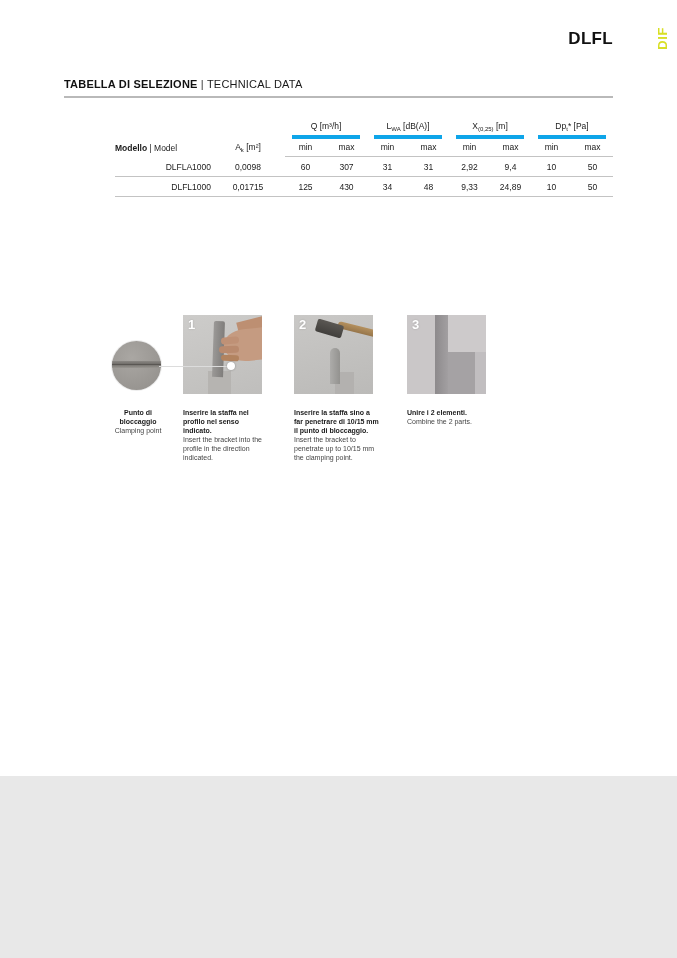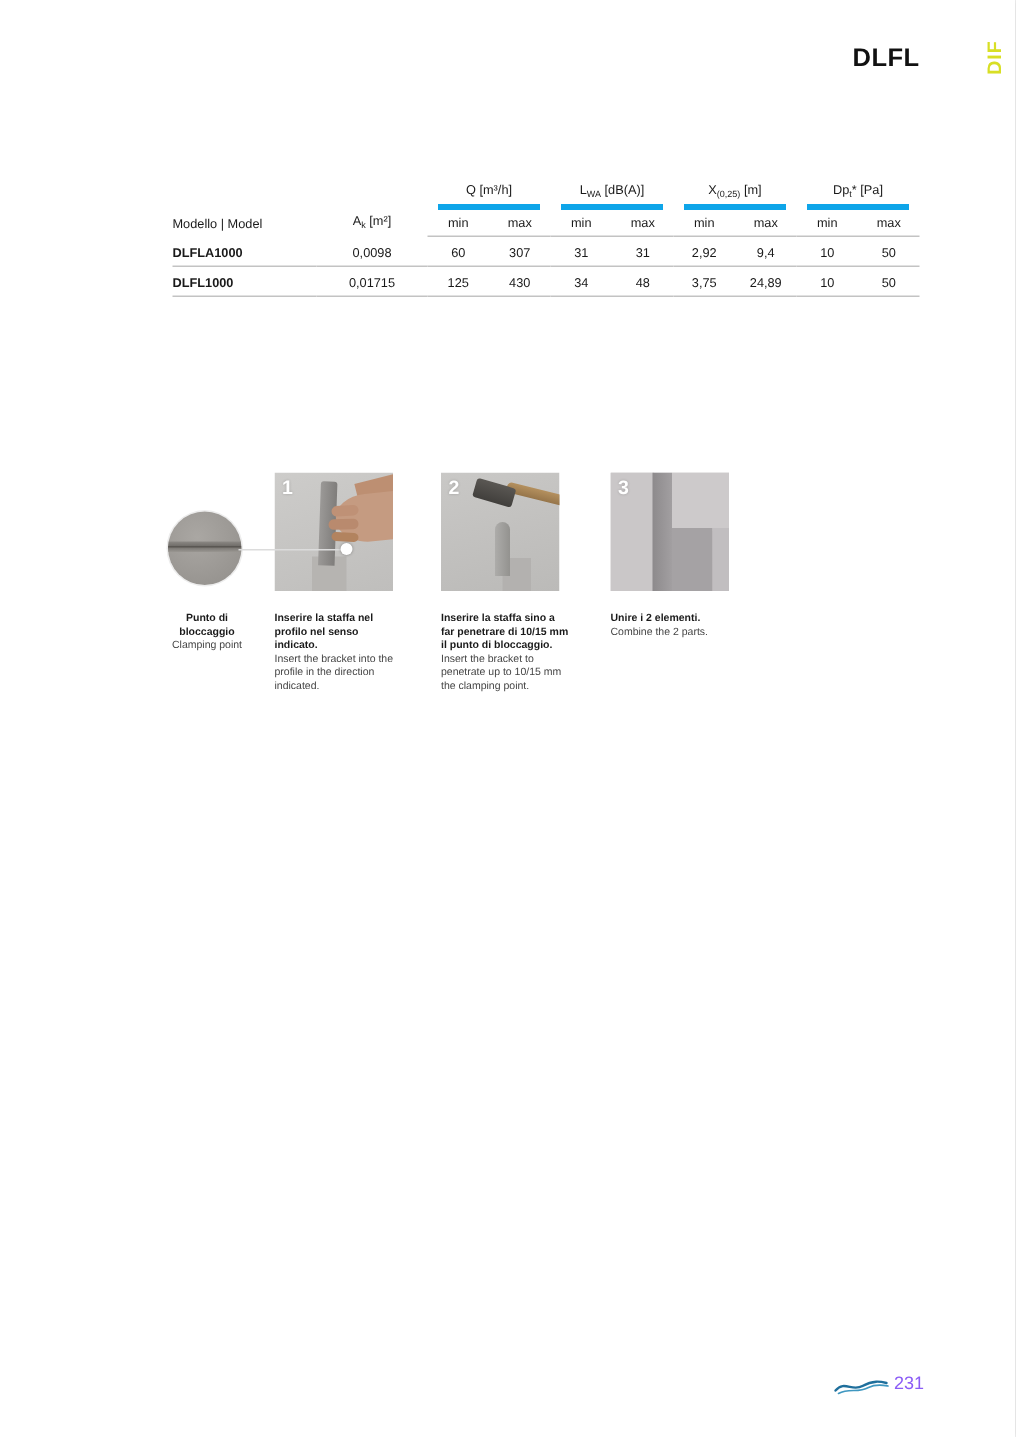--- a/index.html
+++ b/index.html
@@ -1,18 +1,18 @@
 <!DOCTYPE html>
 <html><head>
 <meta charset="utf-8">
 <style>
   * { margin:0; padding:0; box-sizing:border-box; }
   html,body { background:#e8e8e8; }
   .page {
-    position:relative; width:677px; height:958px; margin:0 auto;
+    position:relative; width:677px; height:776px; margin:0 auto;
     background:#ffffff; overflow:hidden;
     font-family:"Liberation Sans", sans-serif; color:#111;
     box-shadow:0 0 4px rgba(0,0,0,.25);
   }
 
   
   .dlfl { position:absolute; top:29px; right:64px; font-size:17px; font-weight:bold; letter-spacing:.3px; }
   .dif-tab {
     position:absolute; top:27px; right:7px;
     writing-mode:vertical-rl; transform:rotate(180deg);
@@ -29,29 +29,29 @@
   .sec-title .sep { font-weight:normal; color:#333; }
   .sec-title .en { font-weight:normal; color:#1a1a1a; }
   #sec1-title { top:78px; }
   #sec2-title { top:264px; }
 
   
   .table-wrap { position:absolute; left:115px; top:121px; width:498px; }
   table.tech { border-collapse:collapse; width:100%; font-size:8.5px; color:#1a1a1a; table-layout:fixed; }
   table.tech th { font-weight:normal; }
   th.model-h { text-align:left; vertical-align:bottom; padding-bottom:4px; }
-  th.model-h .it { font-weight:normal; }
+  th.model-h .it { font-weight:bold; }
   th.ak-h { text-align:center; vertical-align:bottom; padding-bottom:4px; }
   th.grp { vertical-align:bottom; padding:0; }
   th.grp .grp-inner { text-align:center; border-bottom:4px solid #0ea5e9; margin:0 7px; padding-bottom:3px; }
   sub.sm { font-size:6px; vertical-align:-2px; }
   th.mm { text-align:center; padding:3px 0 4px; font-weight:normal; }
   tr.hdr-bottom th { border-bottom:1px solid #c3c3c3; }
   td { border-bottom:1px solid #c3c3c3; text-align:center; padding:5px 0 4px; }
-  td.model { text-align:left; font-weight:bold; }
+  td.model { text-align:right; font-weight:normal; }
 
   .footnote { position:absolute; left:115px; top:195px; width:470px; font-size:7.5px; color:#222; }
   .footnote .b { font-weight:bold; }
 
   
   .inset-circle {
     position:absolute; left:112px; top:341px; width:49px; height:49px;
     border-radius:50%; overflow:hidden;
     background:radial-gradient(circle at 40% 35%, #aaa7a3, #918e8a);
     box-shadow:0 0 0 1px #ededed;
@@ -112,20 +112,25 @@
   .pagenum { position:absolute; left:596px; top:915px; font-size:12px; color:#8b5cf6; }
 </style>
 </head>
 <body>
 
 <div class="page">
 
   <div class="dlfl">DLFL</div>
   <div class="dif-tab">DIF</div>
 
+  <div class="sec-title" id="sec1-title">
+    <span class="it">TABELLA DI SELEZIONE</span>
+    <span class="sep">|</span>
+    <span class="en">TECHNICAL DATA</span>
+  </div>
 
   <div class="table-wrap">
     <table class="tech">
       <colgroup>
         <col style="width:96px">
           <col style="width:74px">
         <col style="width:41px">
           <col style="width:41px">
           <col style="width:41px">
           <col style="width:41px">
@@ -175,21 +180,21 @@
           <td>10</td>
           <td>50</td>
         </tr>
         <tr>
           <td class="model">DLFL1000</td>
           <td>0,01715</td>
           <td>125</td>
           <td>430</td>
           <td>34</td>
           <td>48</td>
-          <td>3,75</td>
+          <td>9,33</td>
           <td>24,89</td>
           <td>10</td>
           <td>50</td>
         </tr>
       </tbody>
     </table>
   </div>
 
 
 

